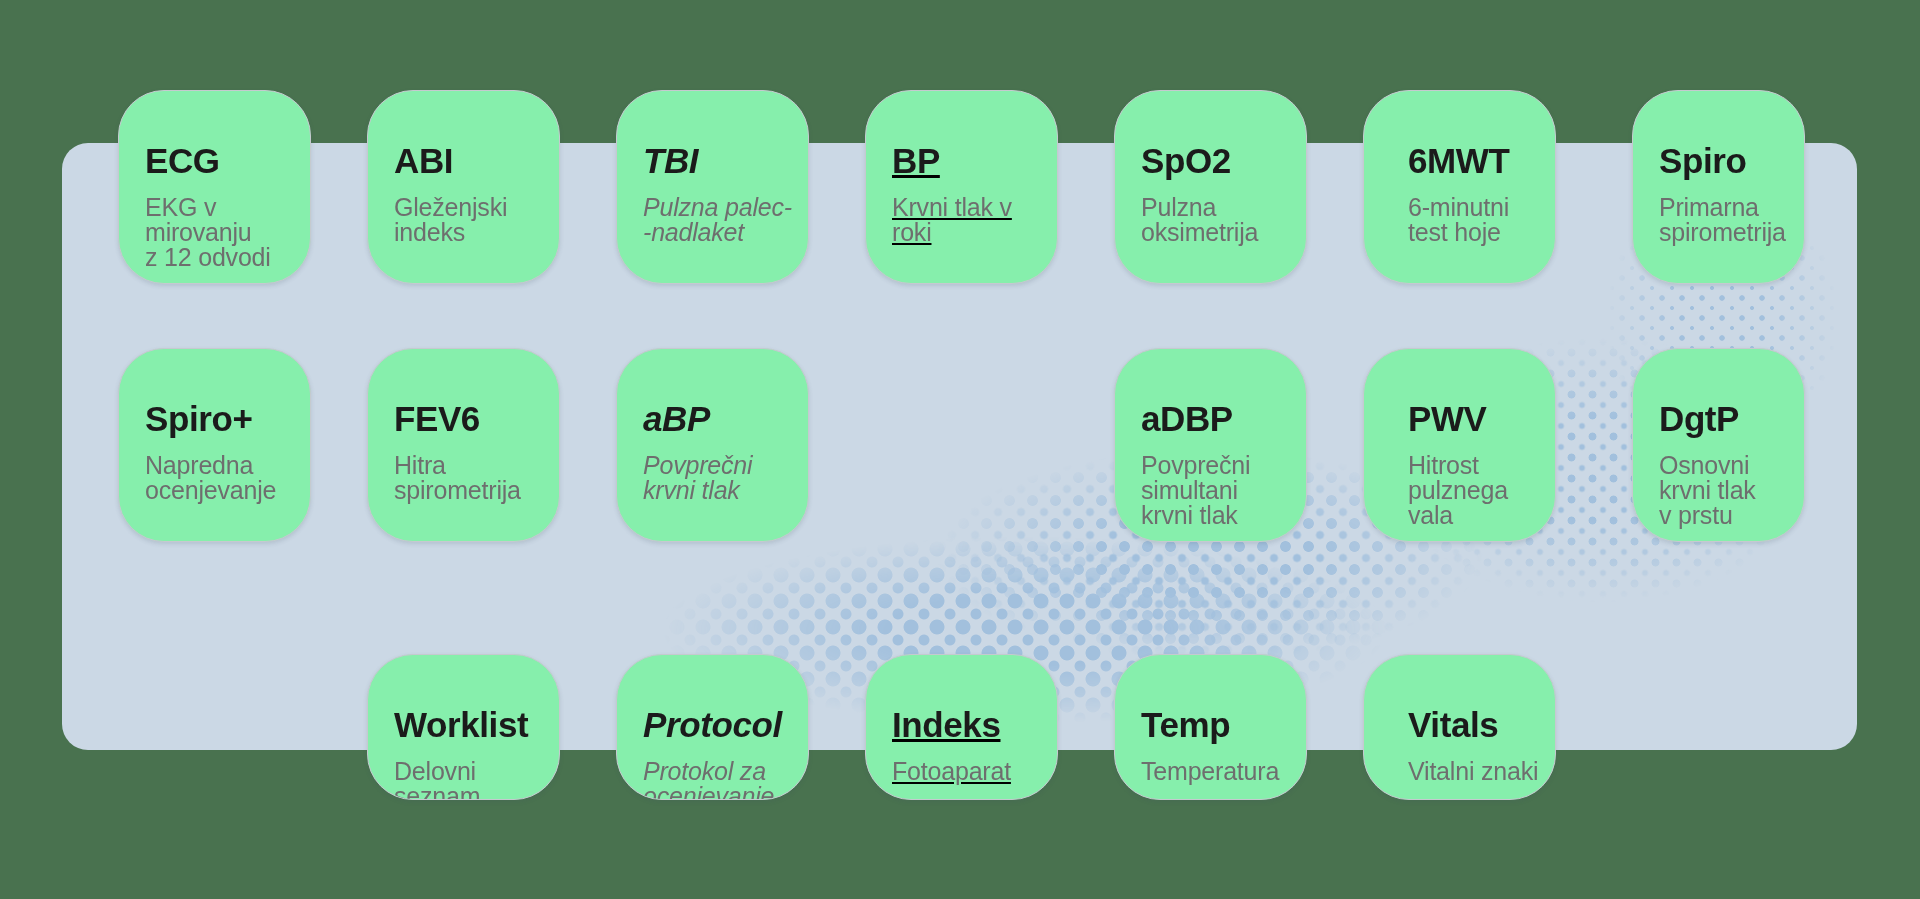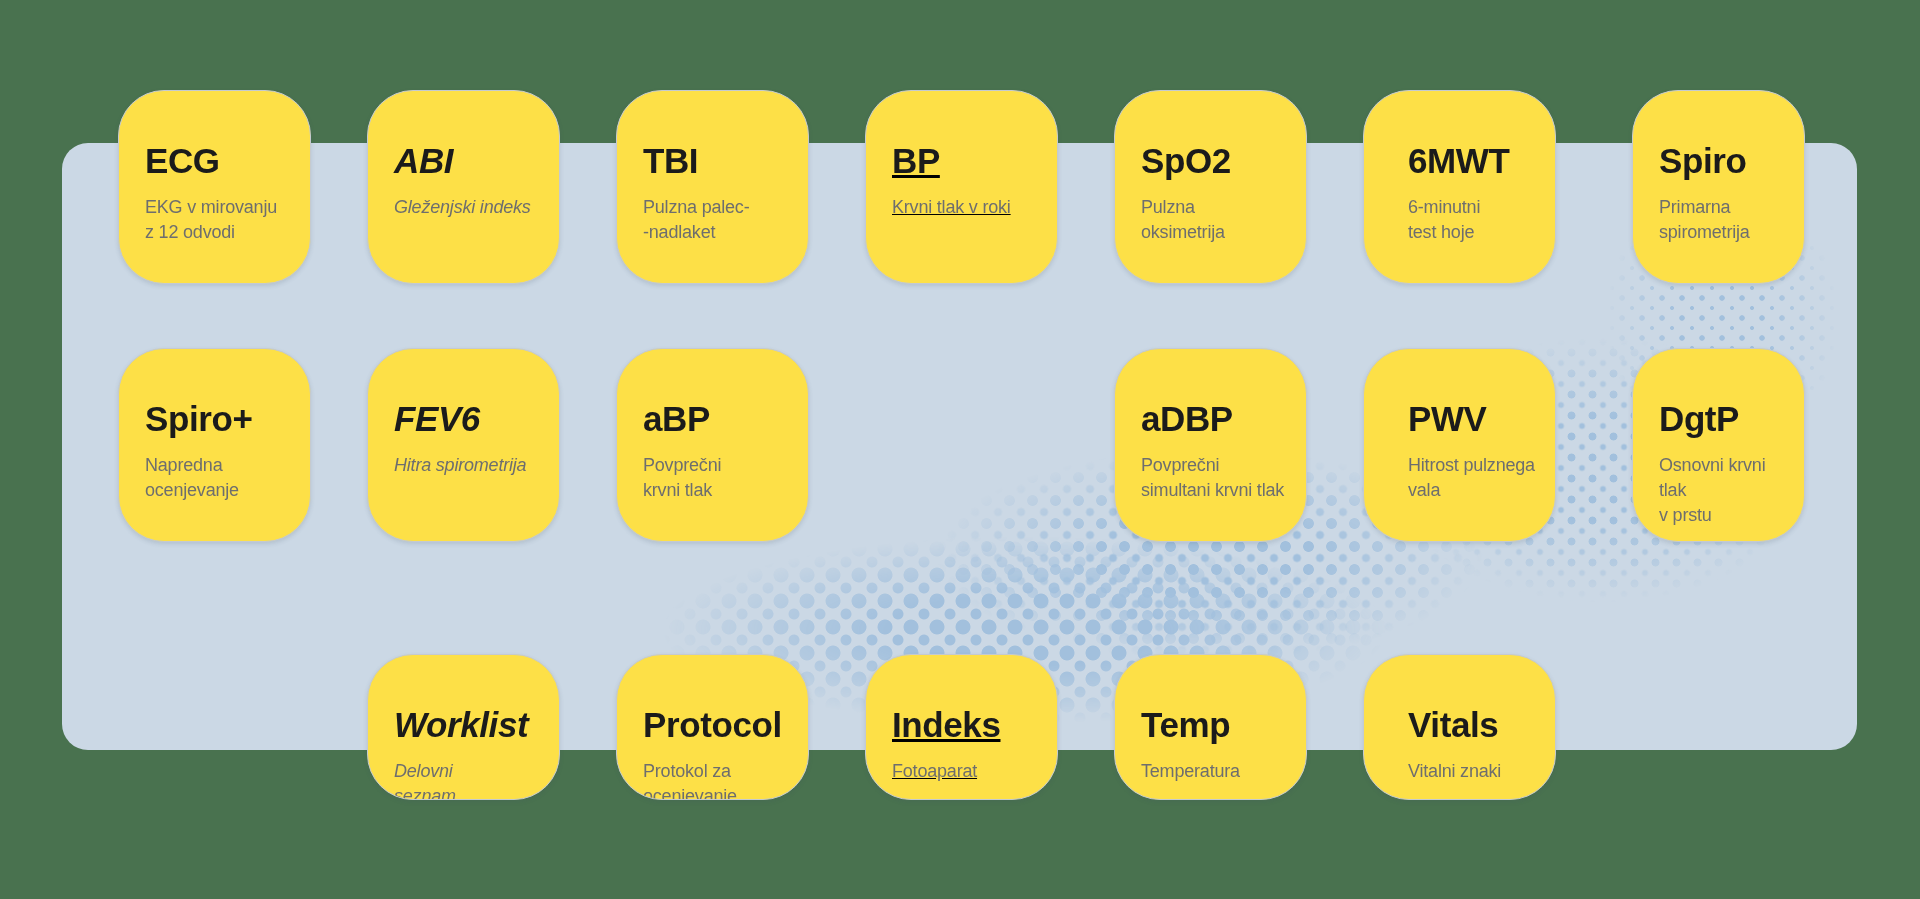--- a/index.html
+++ b/index.html
@@ -64,45 +64,45 @@
   .grid {
     position: absolute;
     left: 118px; top: 90px;
     display: grid;
     grid-template-columns: repeat(7, 193px);
     grid-auto-rows: 194px;
     column-gap: 56px;
     row-gap: 64px;
   }
   .tile {
-    background: #fde047;
+    background: #86efac;
     border: 1px solid #c5cacf;
     border-radius: 46px;
     box-shadow: 0 2px 4px rgba(60, 80, 100, 0.16);
     padding: 50px 10px 0 26px;
     cursor: pointer;
     overflow: hidden;
   }
   .tile-title {
     font-size: 35px;
     font-weight: bold;
     letter-spacing: -0.4px;
     line-height: 40px;
     color: #1b1b1b;
   }
   .tile-subtitle {
     margin-top: 14px;
-    font-size: 18px;
+    font-size: 25px;
     line-height: 25px;
     letter-spacing: -0.2px;
     color: #6e6e6e;
     white-space: pre-line;
   }
   .r1 { grid-row: 1; } .r2 { grid-row: 2; } .r3 { grid-row: 3; margin-top: 48px; }
-  .c1 { grid-column: 1; } .c2 { grid-column: 2; font-style: italic; } .c3 { grid-column: 3; }
+  .c1 { grid-column: 1; } .c2 { grid-column: 2; } .c3 { grid-column: 3; font-style: italic; }
   .c4 { grid-column: 4; text-decoration: underline; } .c5 { grid-column: 5; } .c6 { grid-column: 6; padding-left: 44px; }
   .c7 { grid-column: 7; margin-left: 20px; }
 </style>
 </head>
 <body>
 
 <div class="stage">
 
   <div class="panel">
     <div class="halftone ht1"></div>

